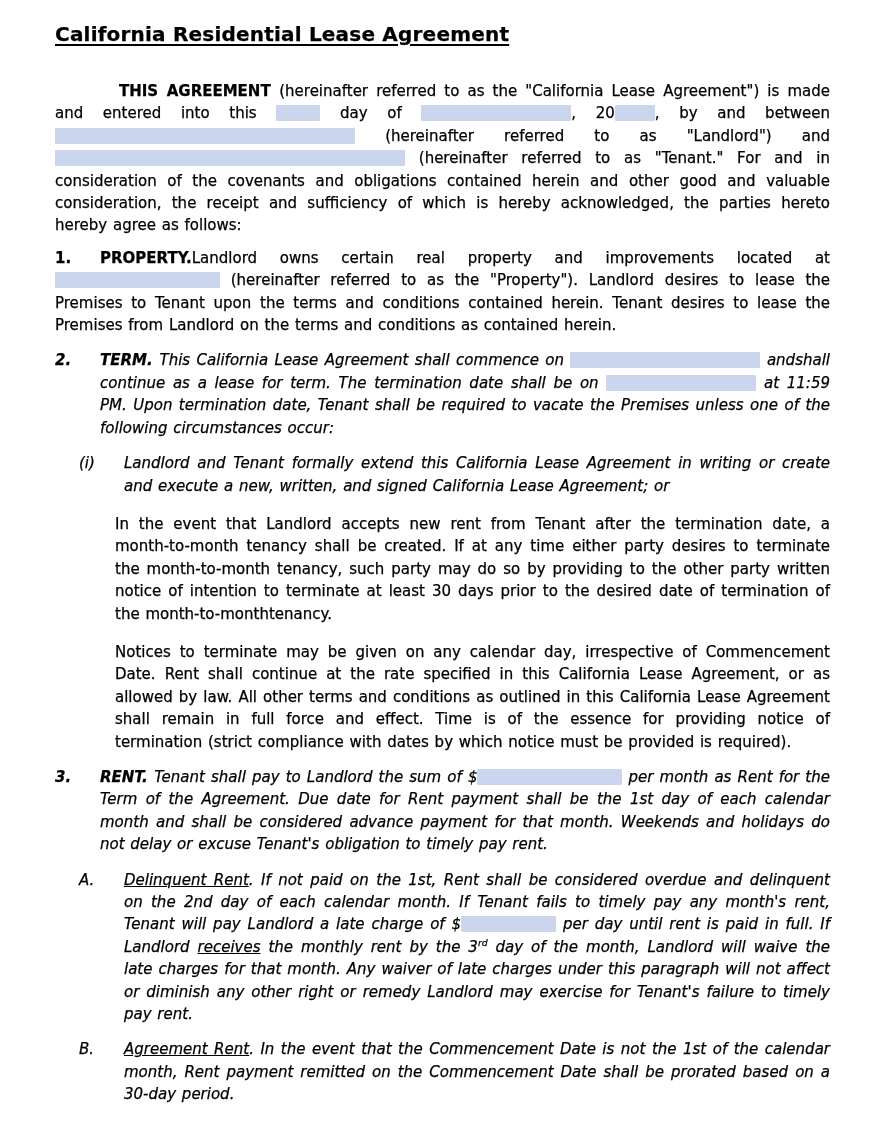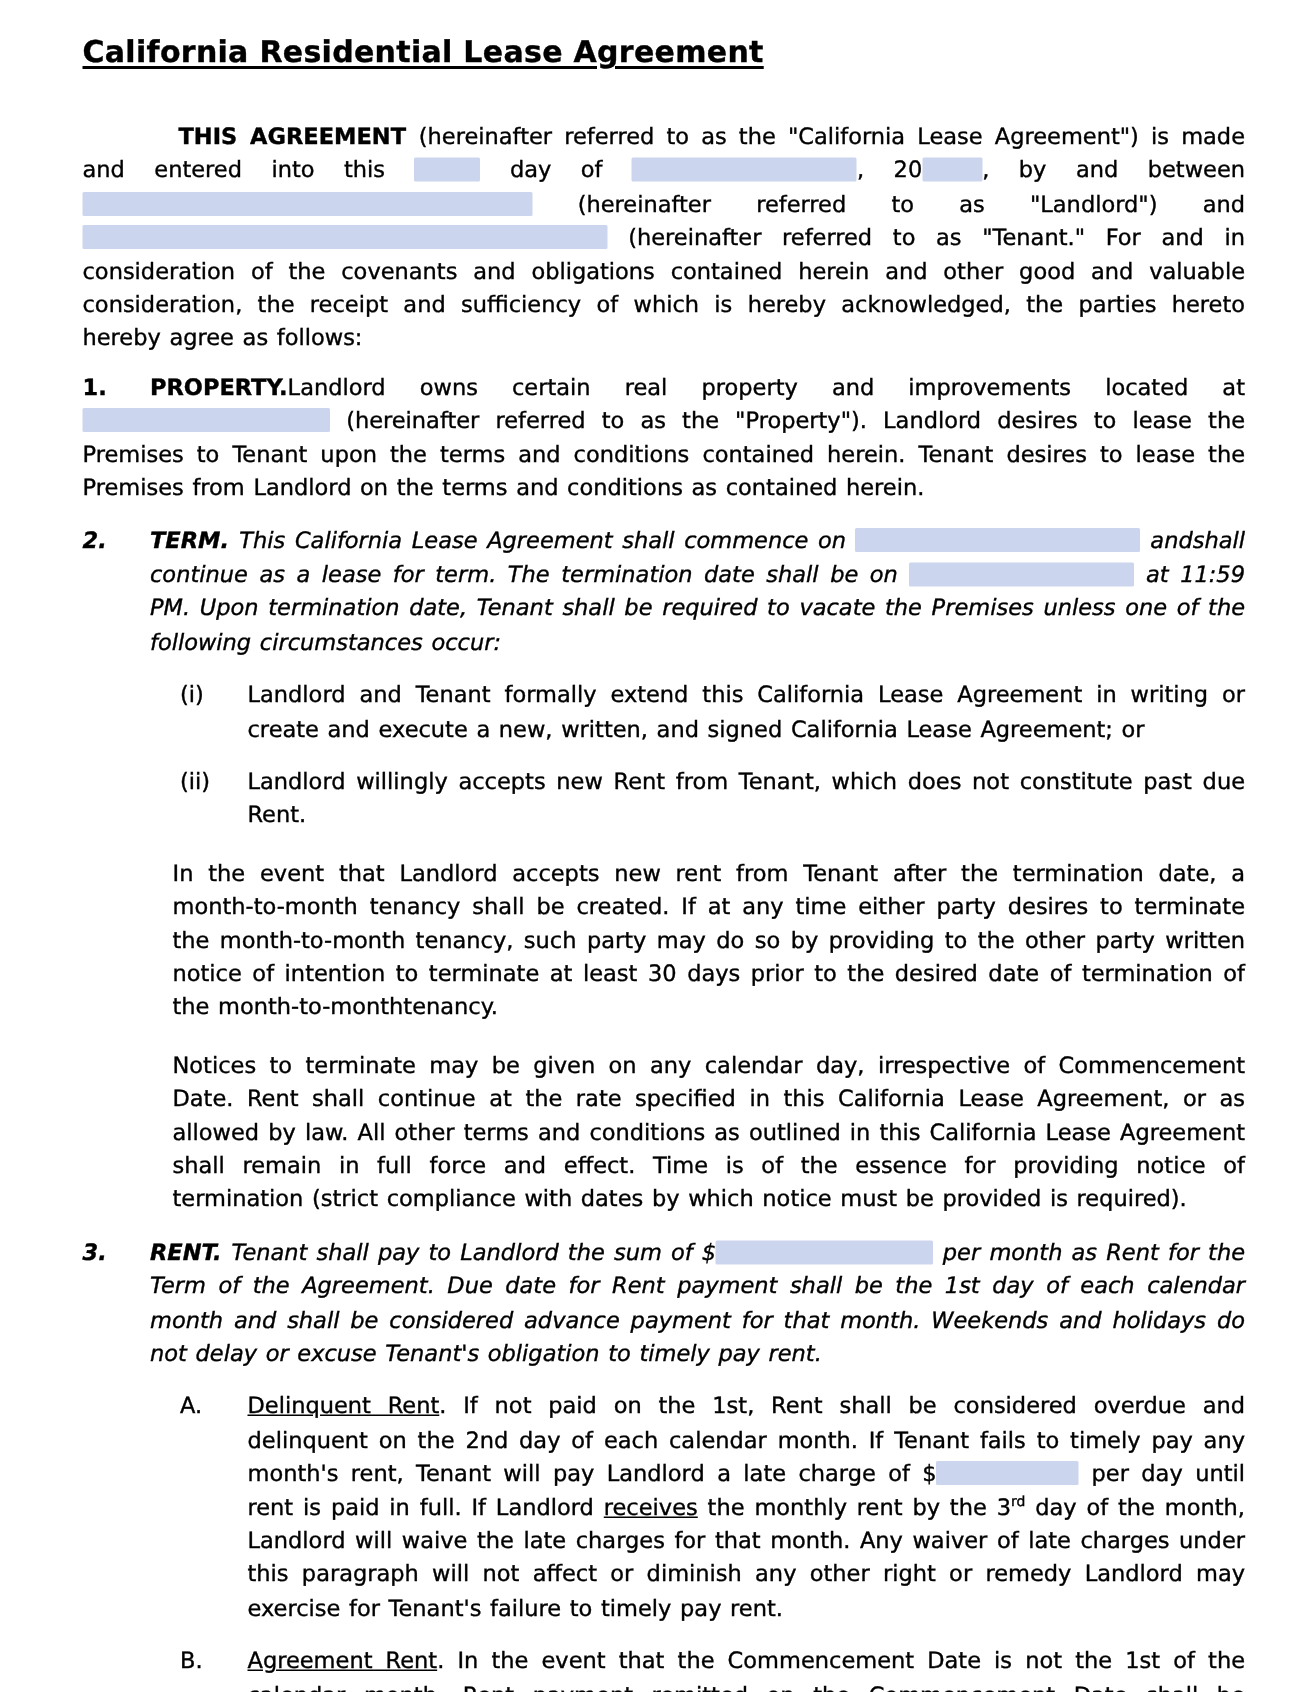--- a/index.html
+++ b/index.html
@@ -23,21 +23,21 @@
   .para {
     font-size: 15px;
     line-height: 22.4px;
     text-align: justify;
     margin-bottom: 13px;
     word-spacing: 1px;
   }
   .intro { text-indent: 64px; margin-bottom: 10px; }
   .section-flush { }
   .section-hang { padding-left: 45px; text-indent: -45px; font-style: italic; }
-  .item { margin-left: 65px; padding-left: 45px; text-indent: -45px; }
+  .item { margin-left: 24px; padding-left: 45px; text-indent: -45px; font-style: italic; }
   .indent { margin-left: 60px; margin-top: 16px; }
   .label { display: inline-block; width: 45px; text-indent: 0; }
   .section-hang .label, .section-flush .label { font-weight: 700; }
   .b { font-weight: 700; }
   .u { text-decoration: underline; }
   .sup { vertical-align: super; font-size: 0.62em; line-height: 0; }
   .field {
     display: inline-block;
     height: 16px;
     vertical-align: -3px;
@@ -47,20 +47,19 @@
 </head>
 <body>
 
 <div class="page">
   <h1 class="title">California Residential Lease Agreement</h1>
   <div>
       <div class="para intro"><span class="b">THIS AGREEMENT </span><span class="txt">(hereinafter referred to as the "California Lease Agreement") is made and entered into this </span><span class="field" style="width: 44px; background: rgb(204, 213, 238);"></span><span class="txt"> day of </span><span class="field" style="width: 150px; background: rgb(204, 213, 238);"></span><span class="txt">, 20</span><span class="field" style="width: 40px; background: rgb(204, 213, 238);"></span><span class="txt">, by and between </span><span class="field" style="width: 300px; background: rgb(204, 213, 238);"></span><span class="txt"> (hereinafter referred to as "Landlord") and </span><span class="field" style="width: 350px; background: rgb(204, 213, 238);"></span><span class="txt"> (hereinafter referred to as "Tenant." For and in consideration of the covenants and obligations contained herein and other good and valuable consideration, the receipt and sufficiency of which is hereby acknowledged, the parties hereto hereby agree as follows:</span></div>
       <div class="para section-flush"><span class="label">1.</span><span class="b">PROPERTY.</span><span class="txt">Landlord owns certain real property and improvements located at </span><span class="field" style="width: 165px; background: rgb(204, 213, 238);"></span><span class="txt"> (hereinafter referred to as the "Property"). Landlord desires to lease the Premises to Tenant upon the terms and conditions contained herein. Tenant desires to lease the Premises from Landlord on the terms and conditions as contained herein.</span></div>
       <div class="para section-hang"><span class="label">2.</span><span class="b">TERM. </span><span class="txt"> This California Lease Agreement shall commence on </span><span class="field" style="width: 190px; background: rgb(204, 213, 238);"></span><span class="txt"> andshall continue as a lease for term. The termination date shall be on </span><span class="field" style="width: 150px; background: rgb(204, 213, 238);"></span><span class="txt"> at 11:59 PM. Upon termination date, Tenant shall be required to vacate the Premises unless one of the following circumstances occur:</span></div>
       <div class="para item"><span class="label">(i)</span><span class="txt">Landlord and Tenant formally extend this California Lease Agreement in writing or create and execute a new, written, and signed California Lease Agreement; or</span></div>
-      <div class="para item"><span class="label">(ii)</span><span class="txt">Landlord willingly accepts new Rent from Tenant, which does not constitute past due Rent.</span></div>
       <div class="para indent"><span class="txt">In the event that Landlord accepts new rent from Tenant after the termination date, a month-to-month tenancy shall be created. If at any time either party desires to terminate the month-to-month tenancy, such party may do so by providing to the other party written notice of intention to terminate at least 30 days prior to the desired date of termination of the month-to-monthtenancy.</span></div>
       <div class="para indent"><span class="txt">Notices to terminate may be given on any calendar day, irrespective of Commencement Date. Rent shall continue at the rate specified in this California Lease Agreement, or as allowed by law. All other terms and conditions as outlined in this California Lease Agreement shall remain in full force and effect. Time is of the essence for providing notice of termination (strict compliance with dates by which notice must be provided is required).</span></div>
       <div class="para section-hang"><span class="label">3.</span><span class="b">RENT. </span><span class="txt"> Tenant shall pay to Landlord the sum of $</span><span class="field" style="width: 145px; background: rgb(204, 213, 238);"></span><span class="txt"> per month as Rent for the Term of the Agreement. Due date for Rent payment shall be the 1st day of each calendar month and shall be considered advance payment for that month. Weekends and holidays do not delay or excuse Tenant's obligation to timely pay rent.</span></div>
       <div class="para item"><span class="label">A.</span><span class="u">Delinquent Rent</span><span class="txt">. If not paid on the 1st, Rent shall be considered overdue and delinquent on the 2nd day of each calendar month. If Tenant fails to timely pay any month's rent, Tenant will pay Landlord a late charge of $</span><span class="field" style="width: 95px; background: rgb(204, 213, 238);"></span><span class="txt"> per day until rent is paid in full. If Landlord </span><span class="u">receives</span><span class="txt"> the monthly rent by the 3</span><span class="sup">rd</span><span class="txt"> day of the month, Landlord will waive the late charges for that month. Any waiver of late charges under this paragraph will not affect or diminish any other right or remedy Landlord may exercise for Tenant's failure to timely pay rent.</span></div>
       <div class="para item"><span class="label">B.</span><span class="u">Agreement Rent</span><span class="txt">. In the event that the Commencement Date is not the 1st of the calendar month, Rent payment remitted on the Commencement Date shall be prorated based on a 30-day period.</span></div>
     </div>
 </div>
 
 </body></html>

